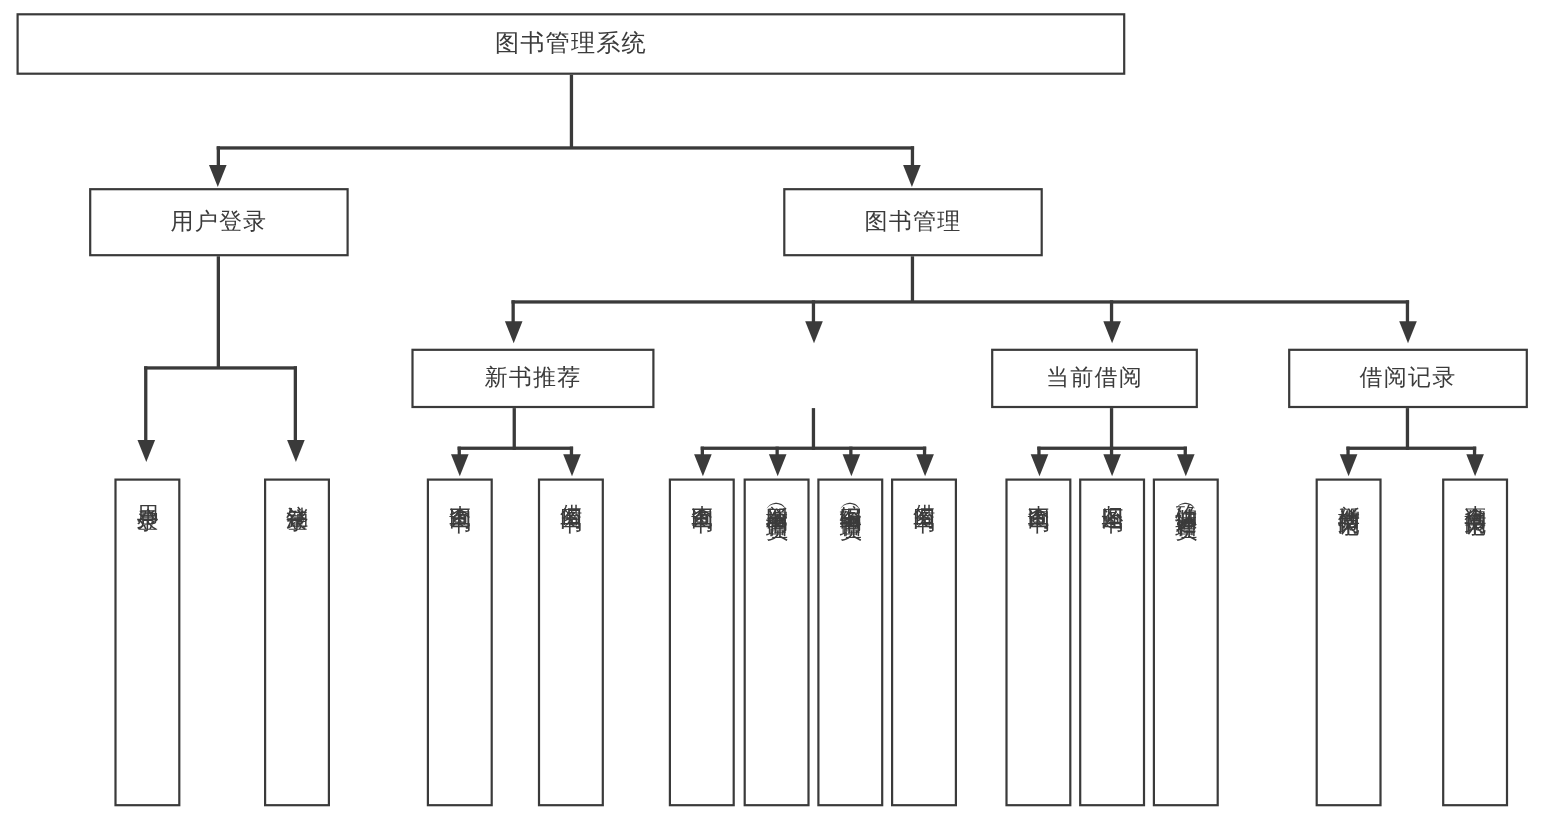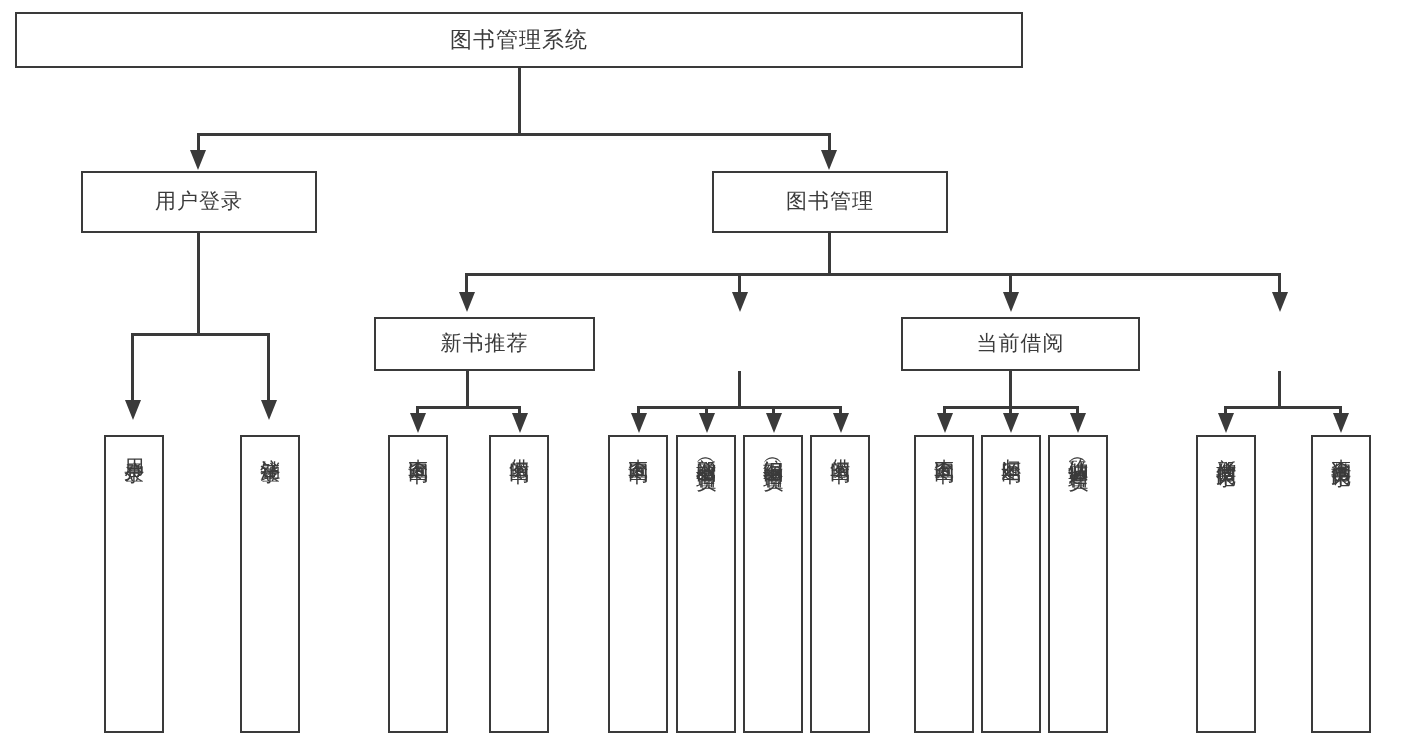--- a/index.html
+++ b/index.html
@@ -130,22 +130,25 @@
 
   <div class="line v" style="left:1009px; top:273px; width:3px; height:22px;"></div>
   <div class="arrow" style="left:1003px; top:292px;"></div>
 
   <div class="line v" style="left:1278px; top:273px; width:3px; height:22px;"></div>
   <div class="arrow" style="left:1272px; top:292px;"></div>
 
   <div class="node h" style="left:374px; top:317px; width:221px; height:54px;">
     <span class="label">新书推荐</span>
   </div>
-  <div class="node h" style="left:901px; top:317px; width:239px; height:54px;">
+  <div class="node h" style="left:901px; top:317px; width:188px; height:54px;">
     <span class="label">当前借阅</span>
+  </div>
+  <div class="node h" style="left:1171px; top:317px; width:218px; height:54px;">
+    <span class="label">借阅记录</span>
   </div>
 
   <div class="line v" style="left:466px; top:371px; width:3px; height:38px;"></div>
   <div class="line h" style="left:416px; top:406px; width:105px; height:3px;"></div>
   <div class="line v" style="left:416px; top:406px; width:3px; height:12px;"></div>
   <div class="arrow" style="left:410px; top:413px;"></div>
   <div class="line v" style="left:518px; top:406px; width:3px; height:12px;"></div>
   <div class="arrow" style="left:512px; top:413px;"></div>
 
   <div class="line v" style="left:738px; top:371px; width:3px; height:38px;"></div>

